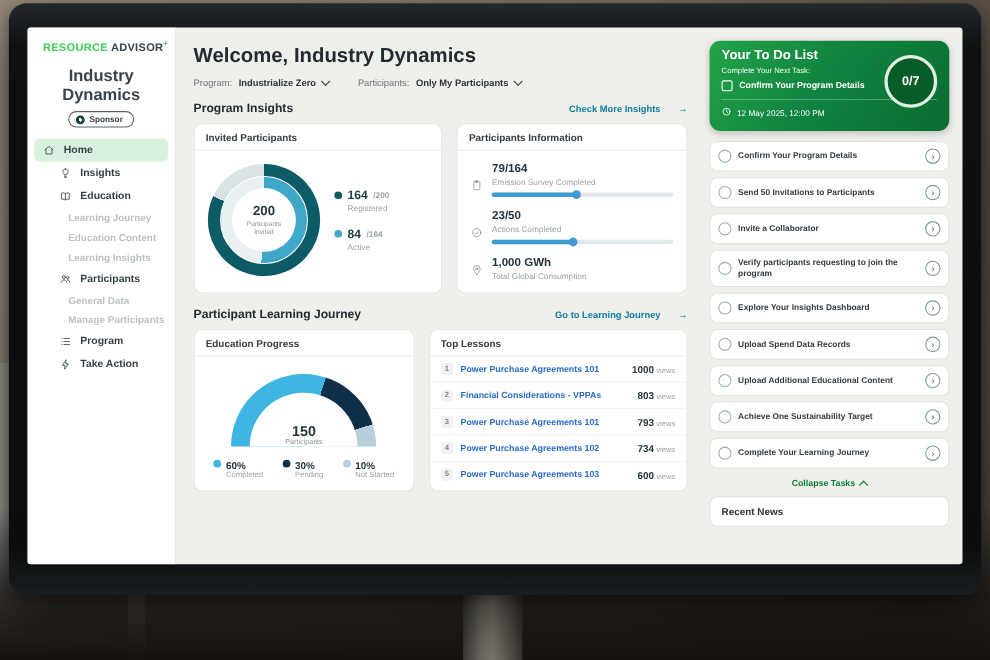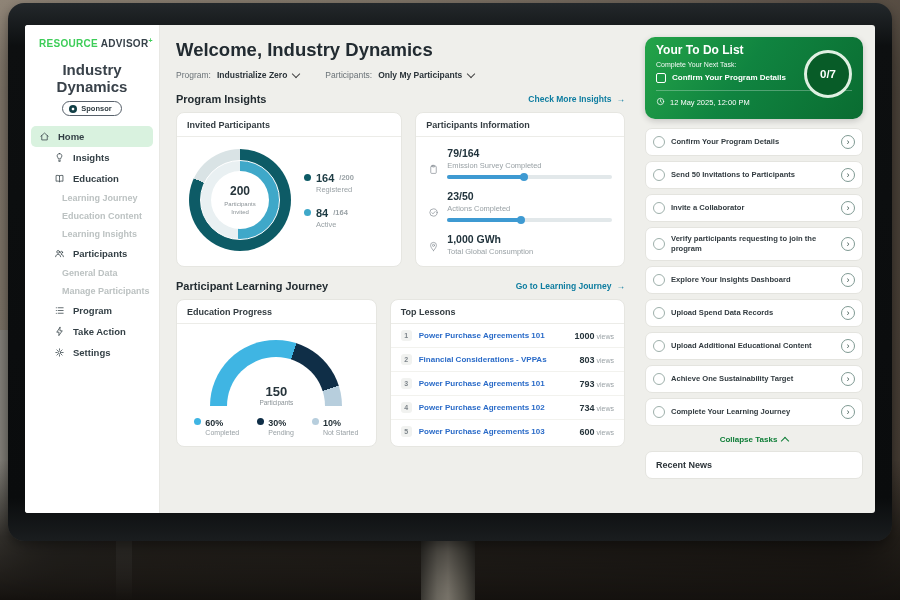--- a/index.html
+++ b/index.html
@@ -43,21 +43,21 @@
   .main{flex:1;min-width:0;padding:12px 14px 0 16px;}
   .page-title{font-size:18.5px;font-weight:800;color:#222b31;margin:2px 0 0;}
   .filters{display:flex;gap:26px;margin-top:9px;align-items:center;}
   .filter{display:flex;align-items:center;gap:6px;font-size:8.5px;color:#6a7277;}
   .filter-value{font-weight:800;color:#2b343a;display:flex;align-items:center;cursor:pointer;
     background:none;border:none;font-size:8.5px;font-family:inherit;padding:0;}
   .chev{width:5px;height:5px;border-right:1.4px solid #444;border-bottom:1.4px solid #444;
     transform:rotate(45deg);display:inline-block;margin-left:6px;margin-bottom:2px;}
   .section-row{display:flex;justify-content:space-between;align-items:center;margin-top:13px;}
   .section-title{font-size:11px;font-weight:800;color:#232c31;margin:0;}
-  .section-link{font-size:8.5px;font-weight:800;color:#0e7da0;display:flex;gap:5px;
+  .section-link{font-size:8.5px;font-weight:800;color:#0e7da0;display:flex;gap:16px;
     align-items:center;cursor:pointer;text-decoration:none;}
   .cards{display:flex;gap:13px;margin-top:7px;}
   .card{background:#fff;border:1px solid #e6e6e1;border-radius:8px;overflow:hidden;}
   .card-title{padding:7px 10px 6px;border-bottom:1px solid #ecece8;font-size:9px;
     font-weight:800;color:#333c41;}
   .invited-card{flex:1.08;}.info-card{flex:1;}
   .invited-body{display:flex;align-items:center;gap:13px;padding:12px 10px 14px 12px;}
   .donut{position:relative;width:102px;height:102px;flex:none;}
   .ring{position:absolute;border-radius:50%;}
   .ring-outer{inset:0;}
@@ -214,29 +214,20 @@
             <span>Program</span>
           </div>
           <div class="nav-item">
             <span class="nav-icon">
                 <svg viewBox="0 0 24 24">
                   <path d="M13 3L6 13.5h5L10.5 21 18 10.5h-5L13 3z"></path>
                 </svg>
               </span>
             <span>Take Action</span>
           </div>
-          <div class="nav-item">
-            <span class="nav-icon">
-                <svg viewBox="0 0 24 24">
-                  <circle cx="12" cy="12" r="3.2"></circle>
-                  <path d="M12 4v2.4M12 17.6V20M4 12h2.4M17.6 12H20M6.3 6.3L8 8M16 16l1.7 1.7M17.7 6.3L16 8M8 16l-1.7 1.7"></path>
-                </svg>
-              </span>
-            <span>Settings</span>
-          </div>
         </nav>
       </aside>
 
       <main class="main">
         <h1 class="page-title">Welcome, Industry Dynamics</h1>
 
         <div class="filters">
           <div class="filter">
             <span>Program:</span>
             <button class="filter-value">

